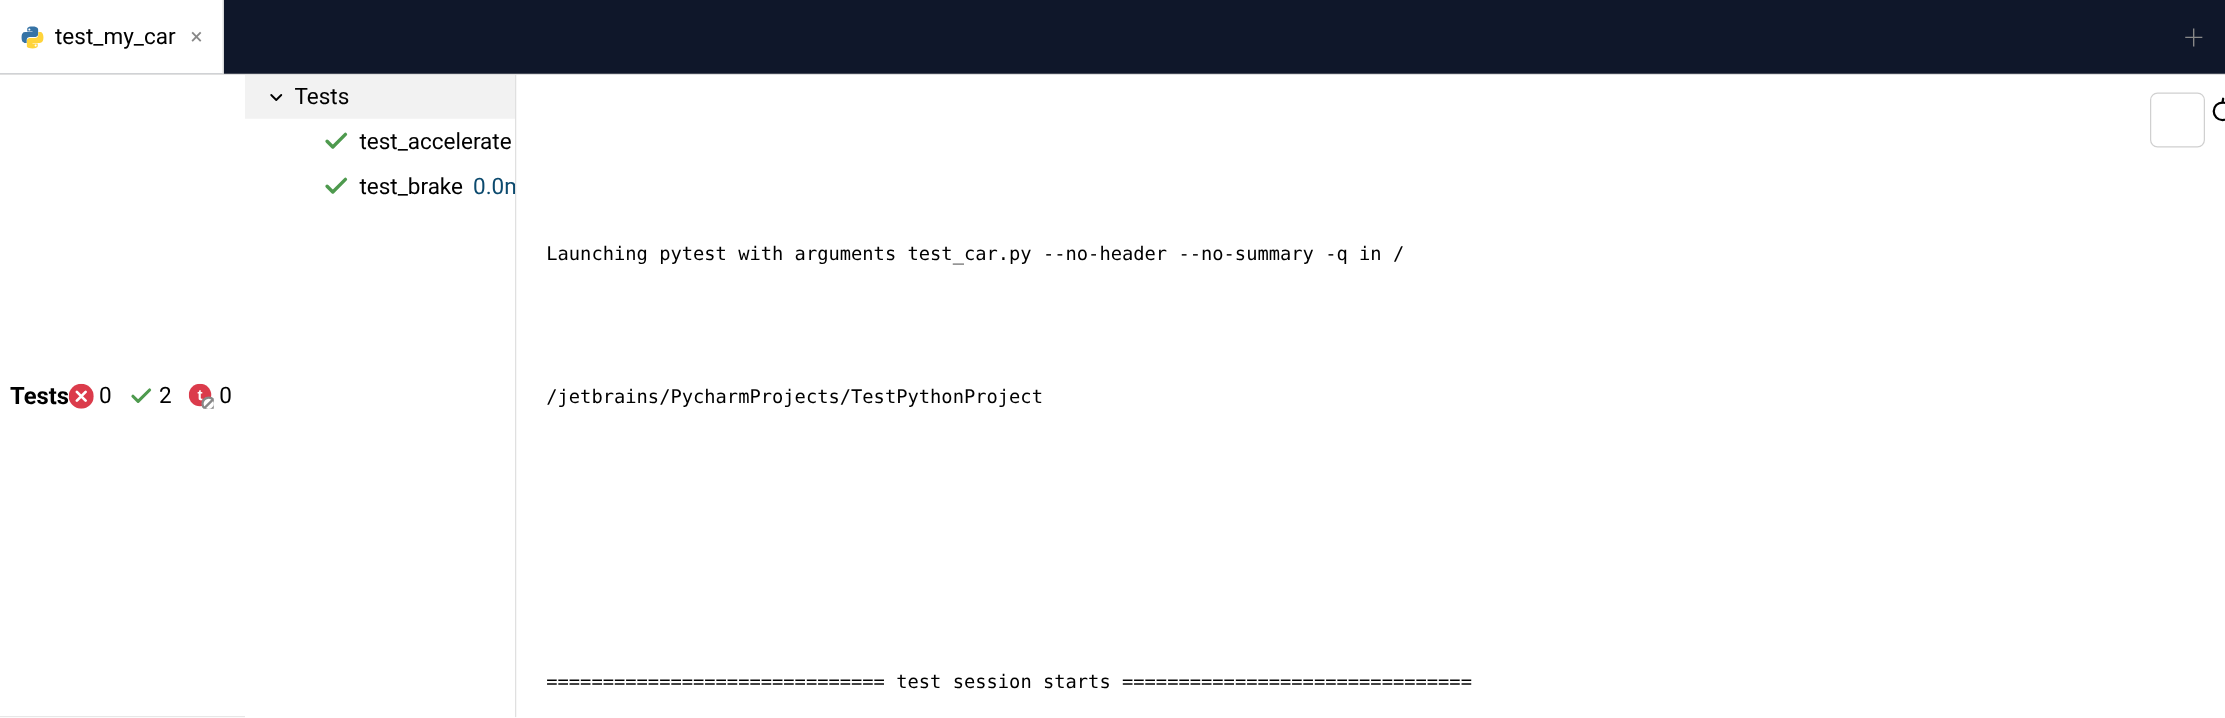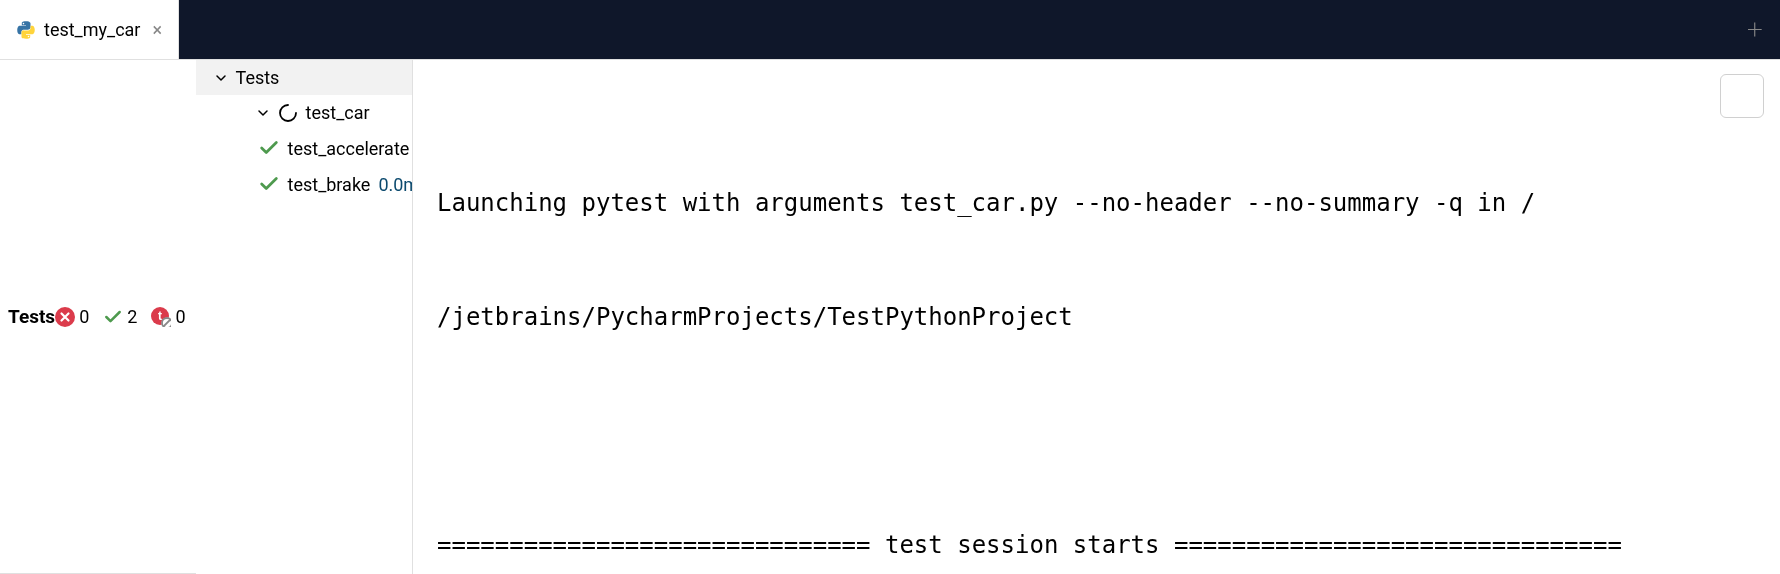--- a/index.html
+++ b/index.html
@@ -145,21 +145,21 @@
     }
     .check-icon {
       width: 22px;
       height: 22px;
     }
     .console-panel {
       flex: 1;
       position: relative;
       padding: 10px 16px 10px 24px;
       font-family: "SF Mono", Menlo, Consolas, monospace;
-      font-size: 24px;
+      font-size: 15px;
       line-height: 38px;
       white-space: pre;
       overflow: hidden;
       color: #000;
     }
     .console-line {
       white-space: pre;
     }
     .reload-button {
       position: absolute;
@@ -231,33 +231,20 @@
     </div>
     <div class="test-tree">
       <div class="tree-node root">
         <span class="chevron">
           <svg viewBox="0 0 12 12" width="12" height="12">
               <path d="M2 4 L6 8 L10 4" stroke="#000" stroke-width="1.5" fill="none" stroke-linecap="round" stroke-linejoin="round"></path>
             </svg>
         </span>
         <span class="tree-label">Tests</span>
       </div>
-      <div class="tree-node level1">
-        <span class="chevron">
-          <svg viewBox="0 0 12 12" width="12" height="12">
-              <path d="M2 4 L6 8 L10 4" stroke="#000" stroke-width="1.5" fill="none" stroke-linecap="round" stroke-linejoin="round"></path>
-            </svg>
-        </span>
-        <span class="spinner-icon">
-          <svg viewBox="0 0 20 20" width="20" height="20">
-            <path d="M10 2 A8 8 0 1 0 18 10" stroke="#000" stroke-width="1.8" fill="none" stroke-linecap="round"></path>
-          </svg>
-        </span>
-        <span class="tree-label">test_car</span>
-      </div>
       <div class="tree-node level2">
         <span class="check-icon">
           <svg viewBox="0 0 24 24" width="22" height="22">
             <path d="M4 12 L9 17 L20 6" stroke="#4E9A4E" stroke-width="3" fill="none" stroke-linecap="round" stroke-linejoin="round"></path>
           </svg>
         </span>
         <span class="tree-label">test_accelerate</span>
         <span class="tree-time">0.0ms</span>
       </div>
       <div class="tree-node level2">

